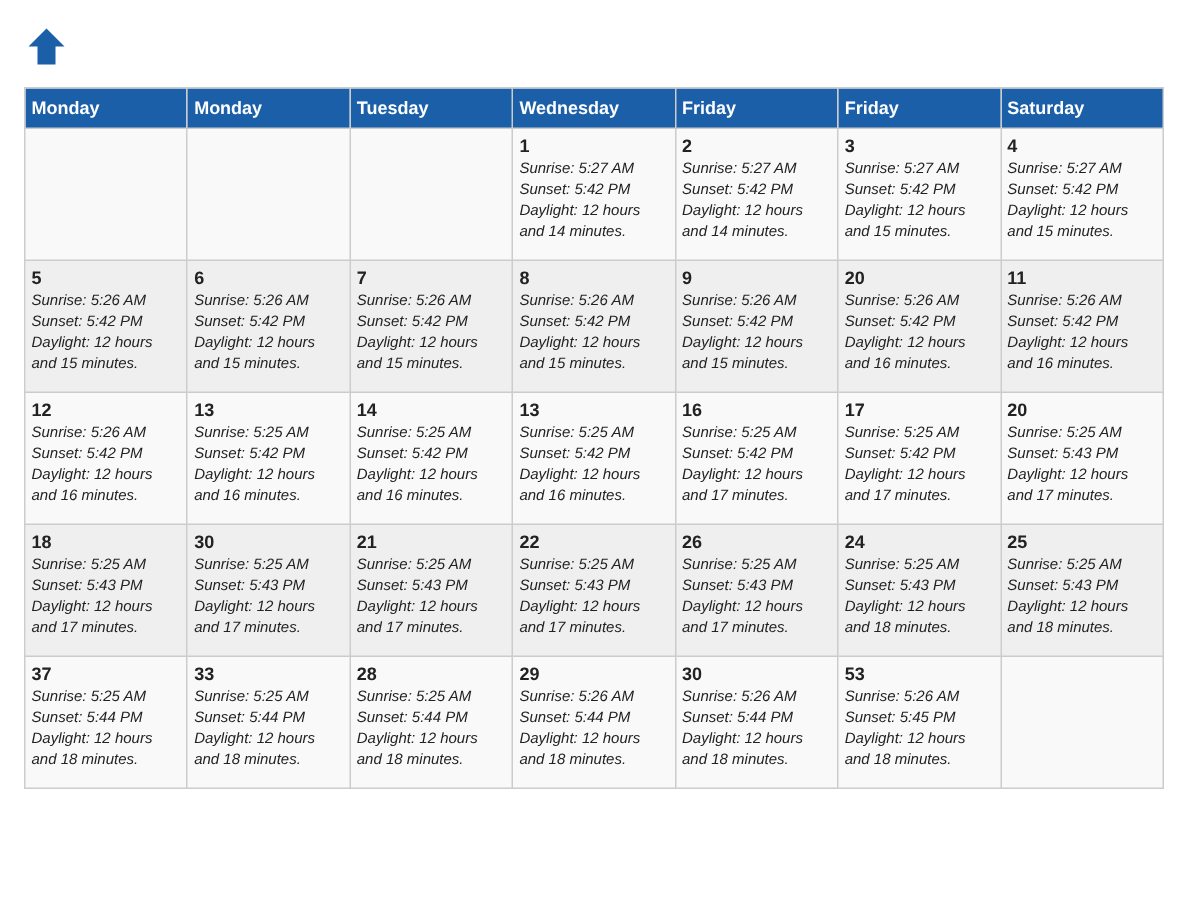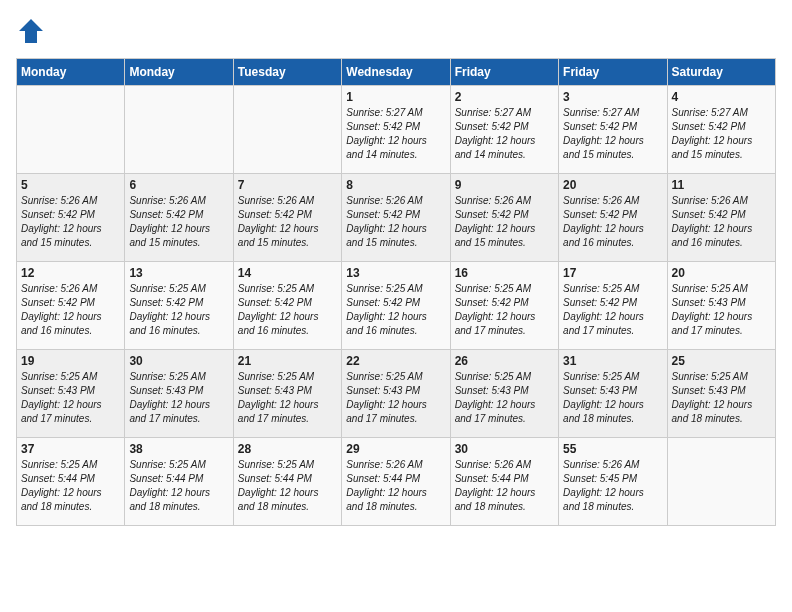--- a/index.html
+++ b/index.html
@@ -272,21 +272,21 @@
           <div class="day-num">20</div>
           <div class="day-info">
             <div>Sunrise: 5:25 AM</div>
             <div>Sunset: 5:43 PM</div>
             <div>Daylight: 12 hours and 17 minutes.</div>
           </div>
         </td>
       </tr>
       <tr>
         <td>
-          <div class="day-num">19</div>
+          <div class="day-num">18</div>
           <div class="day-info">
             <div>Sunrise: 5:25 AM</div>
             <div>Sunset: 5:43 PM</div>
             <div>Daylight: 12 hours and 17 minutes.</div>
           </div>
         </td>
         <td>
           <div class="day-num">30</div>
           <div class="day-info">
             <div>Sunrise: 5:25 AM</div>
@@ -312,21 +312,21 @@
         </td>
         <td>
           <div class="day-num">26</div>
           <div class="day-info">
             <div>Sunrise: 5:25 AM</div>
             <div>Sunset: 5:43 PM</div>
             <div>Daylight: 12 hours and 17 minutes.</div>
           </div>
         </td>
         <td>
-          <div class="day-num">31</div>
+          <div class="day-num">24</div>
           <div class="day-info">
             <div>Sunrise: 5:25 AM</div>
             <div>Sunset: 5:43 PM</div>
             <div>Daylight: 12 hours and 18 minutes.</div>
           </div>
         </td>
         <td>
           <div class="day-num">25</div>
           <div class="day-info">
             <div>Sunrise: 5:25 AM</div>
@@ -338,21 +338,21 @@
       <tr>
         <td>
           <div class="day-num">37</div>
           <div class="day-info">
             <div>Sunrise: 5:25 AM</div>
             <div>Sunset: 5:44 PM</div>
             <div>Daylight: 12 hours and 18 minutes.</div>
           </div>
         </td>
         <td>
-          <div class="day-num">38</div>
+          <div class="day-num">33</div>
           <div class="day-info">
             <div>Sunrise: 5:25 AM</div>
             <div>Sunset: 5:44 PM</div>
             <div>Daylight: 12 hours and 18 minutes.</div>
           </div>
         </td>
         <td>
           <div class="day-num">28</div>
           <div class="day-info">
             <div>Sunrise: 5:25 AM</div>
@@ -370,21 +370,21 @@
         </td>
         <td>
           <div class="day-num">30</div>
           <div class="day-info">
             <div>Sunrise: 5:26 AM</div>
             <div>Sunset: 5:44 PM</div>
             <div>Daylight: 12 hours and 18 minutes.</div>
           </div>
         </td>
         <td>
-          <div class="day-num">55</div>
+          <div class="day-num">53</div>
           <div class="day-info">
             <div>Sunrise: 5:26 AM</div>
             <div>Sunset: 5:45 PM</div>
             <div>Daylight: 12 hours and 18 minutes.</div>
           </div>
         </td>
         <td></td>
       </tr>
     </tbody>
 </table>

